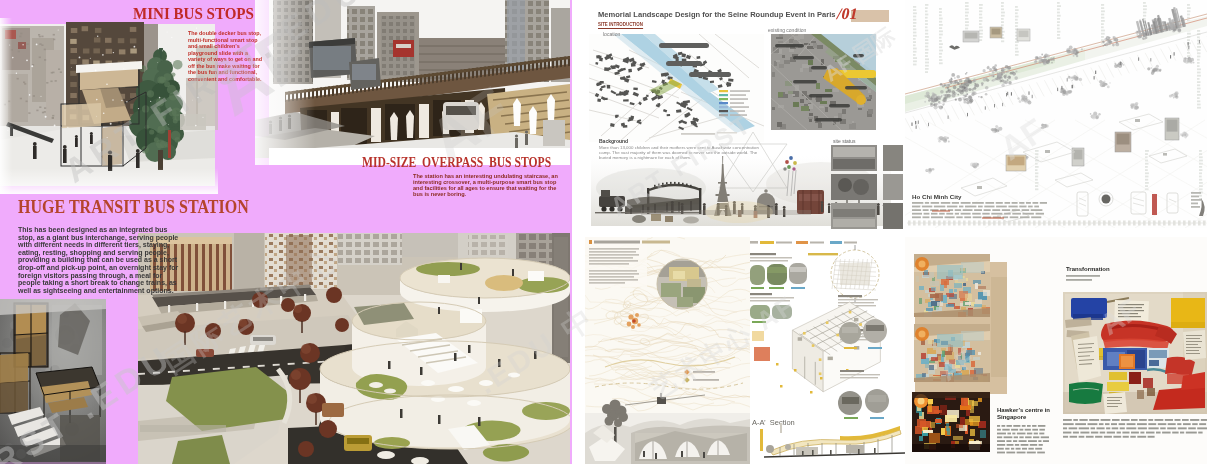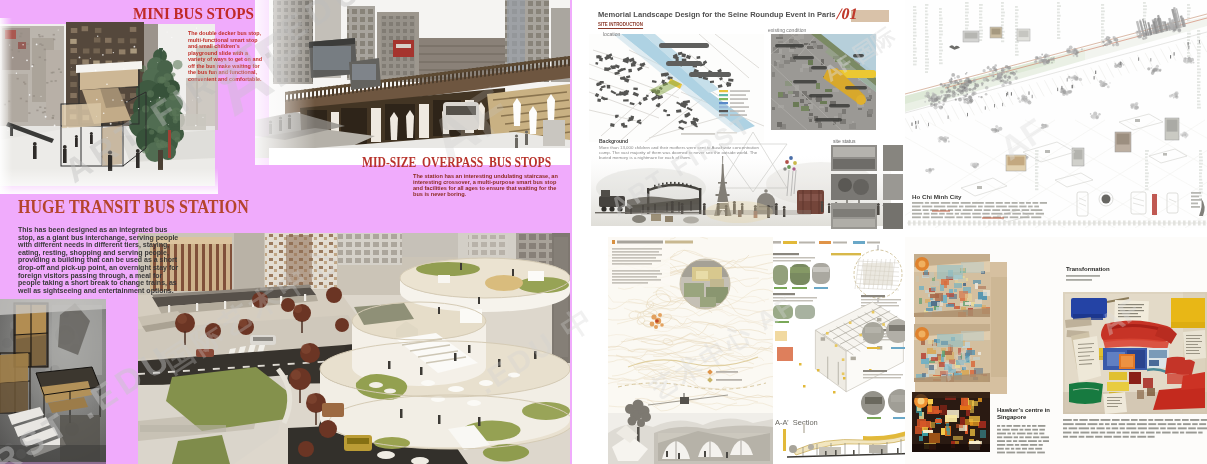--- a/index.html
+++ b/index.html
@@ -1141,21 +1141,21 @@
       <circle cx="30" cy="42" r="8" fill="#64625e"></circle>
 <rect x="0" y="58" width="46" height="26" fill="#999792"></rect>
 <rect x="2" y="64" width="42" height="8" fill="#7e7c77"></rect>
       <rect x="2" y="74" width="42" height="8" fill="#b0aea8"></rect>
 <rect x="52" y="0" width="20" height="26" fill="#87857f"></rect>
 <rect x="52" y="29" width="20" height="26" fill="#9a9893"></rect>
 <rect x="52" y="58" width="20" height="26" fill="#74726d"></rect>
 </svg>
 </div>
 
-<div class="abs" style="left:608px;top:237px;width:320px;height:227px;background:#0369a1;text-align:right;">
+<div class="abs" style="left:585px;top:237px;width:320px;height:227px;background:#0369a1;text-align:right;">
 
 <svg class="abs" style="left:0;top:0;" width="165" height="227" viewBox="0 0 165 227">
 <rect width="165" height="227" fill="#fbf9f3"></rect>
       <path d="M0,71 Q6,75 19,64 Q27,66 44,68 Q54,72 62,72 Q80,68 91,79 Q104,72 115,72" stroke="#e9dcc0" stroke-width=".55" fill="none" opacity=".85"></path>
       <path d="M-7,116 Q-0,112 15,112 Q32,118 49,113 Q61,108 75,122 Q95,124 108,115 Q126,108 141,124 Q152,117 156,124" stroke="#f0e6d2" stroke-width=".55" fill="none" opacity=".85"></path>
       <path d="M-3,109 Q7,115 18,102 Q35,102 52,104 Q72,104 82,97 Q92,101 98,102" stroke="#ecdfc6" stroke-width=".55" fill="none" opacity=".85"></path>
       <path d="M13,105 Q26,103 30,101 Q44,101 62,108 Q75,106 81,104 Q90,109 108,104" stroke="#e2d2b2" stroke-width=".55" fill="none" opacity=".85"></path>
       <path d="M13,40 Q24,35 34,46 Q45,51 49,44 Q56,47 68,51 Q74,55 84,54 Q97,53 112,59 Q128,65 145,66 Q155,63 161,62" stroke="#f0e6d2" stroke-width=".55" fill="none" opacity=".85"></path>
       <path d="M46,93 Q62,98 68,88 Q79,94 85,86 Q96,83 112,90 Q119,87 130,80 Q147,85 161,88 Q173,91 180,86" stroke="#f0e6d2" stroke-width=".55" fill="none" opacity=".85"></path>
       <path d="M9,147 Q13,147 23,147 Q45,147 56,156 Q69,162 87,165 Q99,169 109,166 Q122,170 140,168 Q152,161 174,175 Q186,177 189,171" stroke="#e9dcc0" stroke-width=".55" fill="none" opacity=".85"></path>

